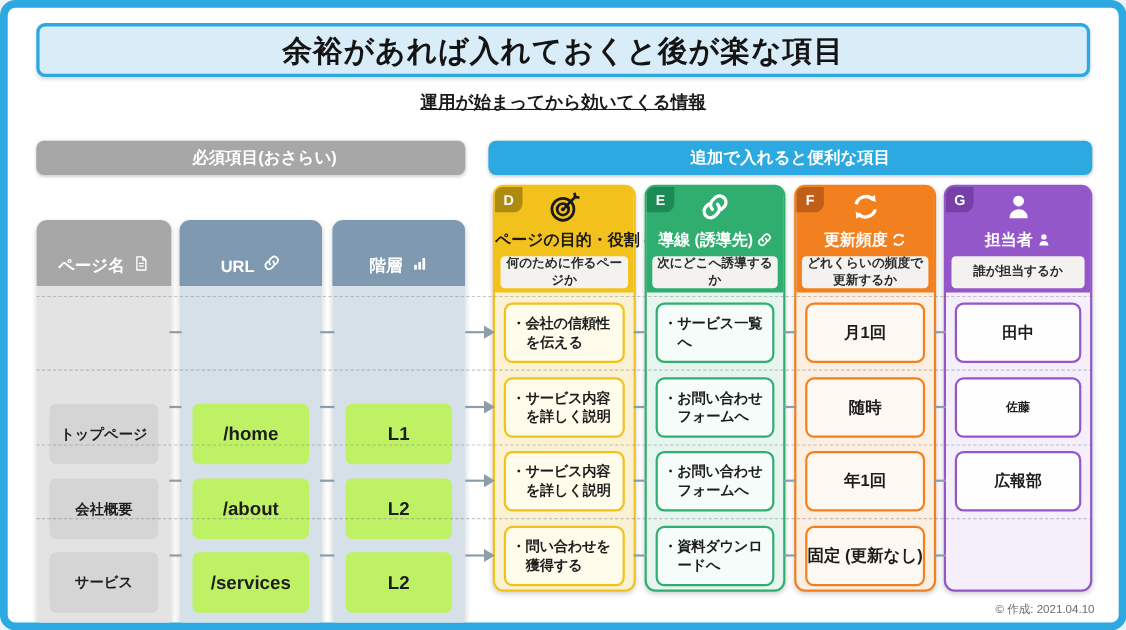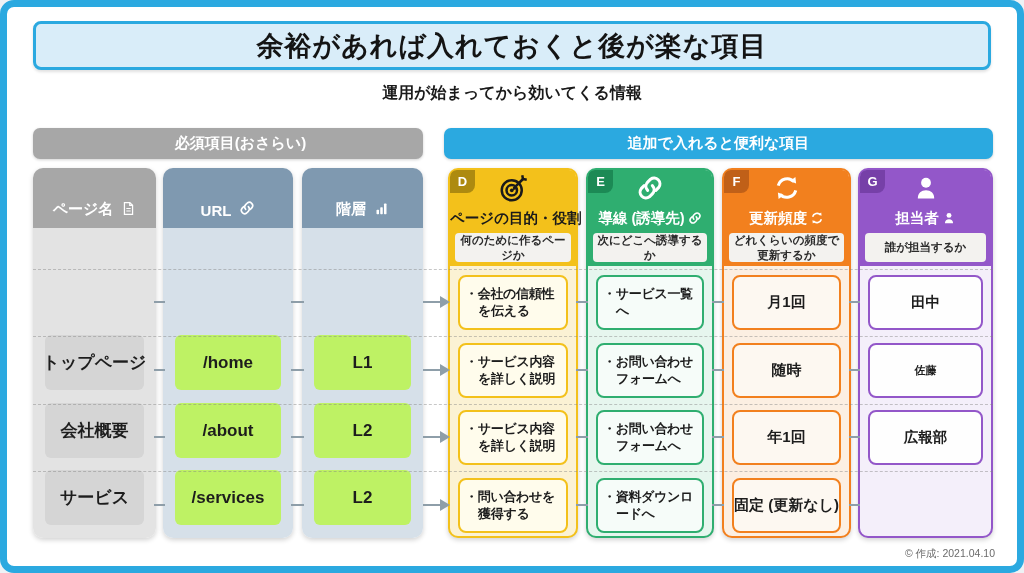--- a/index.html
+++ b/index.html
@@ -1,42 +1,42 @@
 <!DOCTYPE html>
 <html><head>
 <meta charset="utf-8">
 <style>
   html,body{margin:0;padding:0;background:#eef2f5;}
   *{box-sizing:border-box;font-family:"Liberation Sans","DejaVu Sans",sans-serif;}
   .frame{position:relative;width:1024px;height:573px;background:#fff;border:7px solid #2BA9E0;border-radius:14px;overflow:hidden;}
   
   .title-box{position:absolute;left:26px;top:14px;width:958px;height:49px;background:#D9EDF9;border:3px solid #2BA9E0;border-radius:8px;display:flex;align-items:center;justify-content:center;box-shadow:0 2px 3px rgba(0,0,0,.12);}
   .title-box span{font-size:27px;font-weight:900;color:#141414;letter-spacing:1px;}
-  .subtitle{position:absolute;left:0;top:76px;width:100%;text-align:center;font-size:16px;font-weight:800;color:#1a1a1a;}
+  .subtitle{position:absolute;left:0;top:76px;width:100%;text-align:center;font-size:16px;font-weight:800;color:#1a1a1a;text-decoration:underline;}
   
   .gbar{position:absolute;top:121px;height:31px;border-radius:7px;display:flex;align-items:center;justify-content:center;color:#fff;font-size:15px;font-weight:800;box-shadow:0 1px 3px rgba(0,0,0,.18);}
   .gbar.left{left:26px;width:390px;background:#A7A7A7;padding-left:25px;}
   .gbar.right{left:437px;width:549px;background:#2BA9E0;}
   
   .col{position:absolute;top:161px;height:370px;border-radius:10px;box-shadow:0 2px 5px rgba(0,0,0,.18);}
-  .lcol{overflow:hidden;}
+  .lcol{overflow:hidden;margin-top:32px;}
   .lhead{height:60px;display:flex;align-items:flex-end;justify-content:center;gap:5px;padding-bottom:9px;color:#fff;font-size:15px;font-weight:800;}
   .lbody{position:absolute;left:0;right:0;top:60px;bottom:0;}
   .c1 .lhead{background:#A7A7A7;} .c1 .lbody{background:#E3E3E3;} .c1 .cell{background:#D5D5D5;}
   .cblue .lhead{background:#7F99B0;} .cblue .lbody{background:#D6E0E9;} .cblue .cell{background:#bef264;}
   .rcol{border:2px solid var(--c);background:var(--body);}
   .rhead{position:absolute;left:0;right:0;top:0;height:96px;background:var(--c);border-radius:7px 7px 0 0;color:var(--fg);}
   .badge{position:absolute;top:0;left:0;width:25px;height:23px;background:var(--cb);color:#fff;font-size:13px;font-weight:800;display:flex;align-items:center;justify-content:center;border-radius:7px 0 8px 0;}
   .hicon{position:absolute;top:4px;left:0;right:0;display:flex;justify-content:center;}
   .htitle{position:absolute;top:39px;left:0;right:0;text-align:center;font-size:14.5px;font-weight:800;white-space:nowrap;}
   .ticon{display:inline-block;vertical-align:-2px;margin-left:3px;}
   .question{position:absolute;left:5px;right:5px;top:63px;height:29px;background:#F3F2EF;border-radius:4px;display:flex;align-items:center;justify-content:center;text-align:center;font-size:11.5px;font-weight:800;color:#2b2b2b;line-height:1.25;}
   
   .cell{position:absolute;border-radius:6px;display:flex;align-items:center;justify-content:center;font-weight:800;color:#1d1d1d;}
-  .lcol .cell{left:12px;right:12px;height:55px;font-size:17px;white-space:nowrap;}
+  .lcol .cell{left:12px;right:12px;height:55px;font-size:13px;white-space:nowrap;}
   .lcol .cell.url{font-size:17px;}
   .rcol .cell{left:8px;right:8px;height:55px;background:var(--cell);border:2px solid var(--c);border-radius:8px;font-size:15px;}
   .cell.bullet{justify-content:flex-start;text-align:left;font-size:13px;line-height:1.3;padding:4px 5px 4px 18px;text-indent:-13px;letter-spacing:-.3px;}
   .r1{top:107px;} .r2{top:175px;} .r3{top:242px;} .r4{top:310px;}
   .rcol .r1{top:105px;} .rcol .r2{top:173px;} .rcol .r3{top:240px;} .rcol .r4{top:308px;}
   
   .cn{position:absolute;height:2px;background:#8E9EA9;}
   .ahead{position:absolute;width:0;height:0;border-left:10px solid #8E9EA9;border-top:6px solid transparent;border-bottom:6px solid transparent;}
   .dash{position:absolute;left:26px;width:960px;border-top:1px dashed rgba(130,130,130,.45);}
   .credit{position:absolute;right:22px;top:540px;font-size:10.5px;color:#6b6b6b;}

